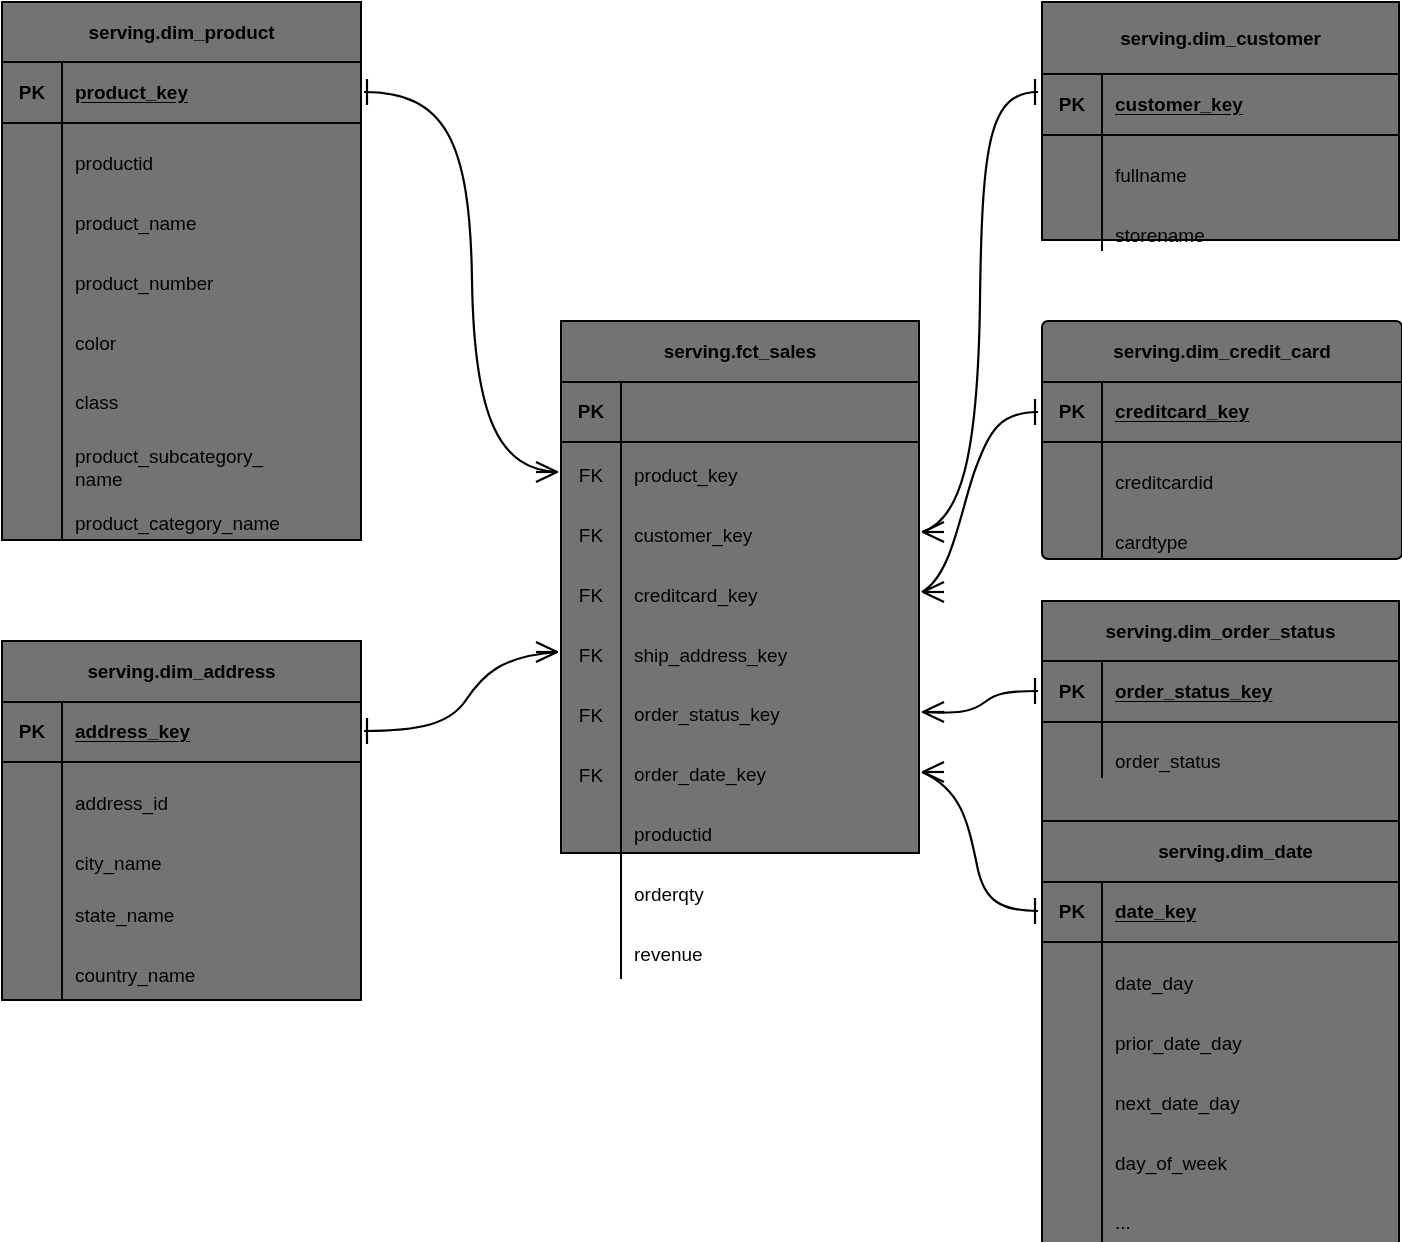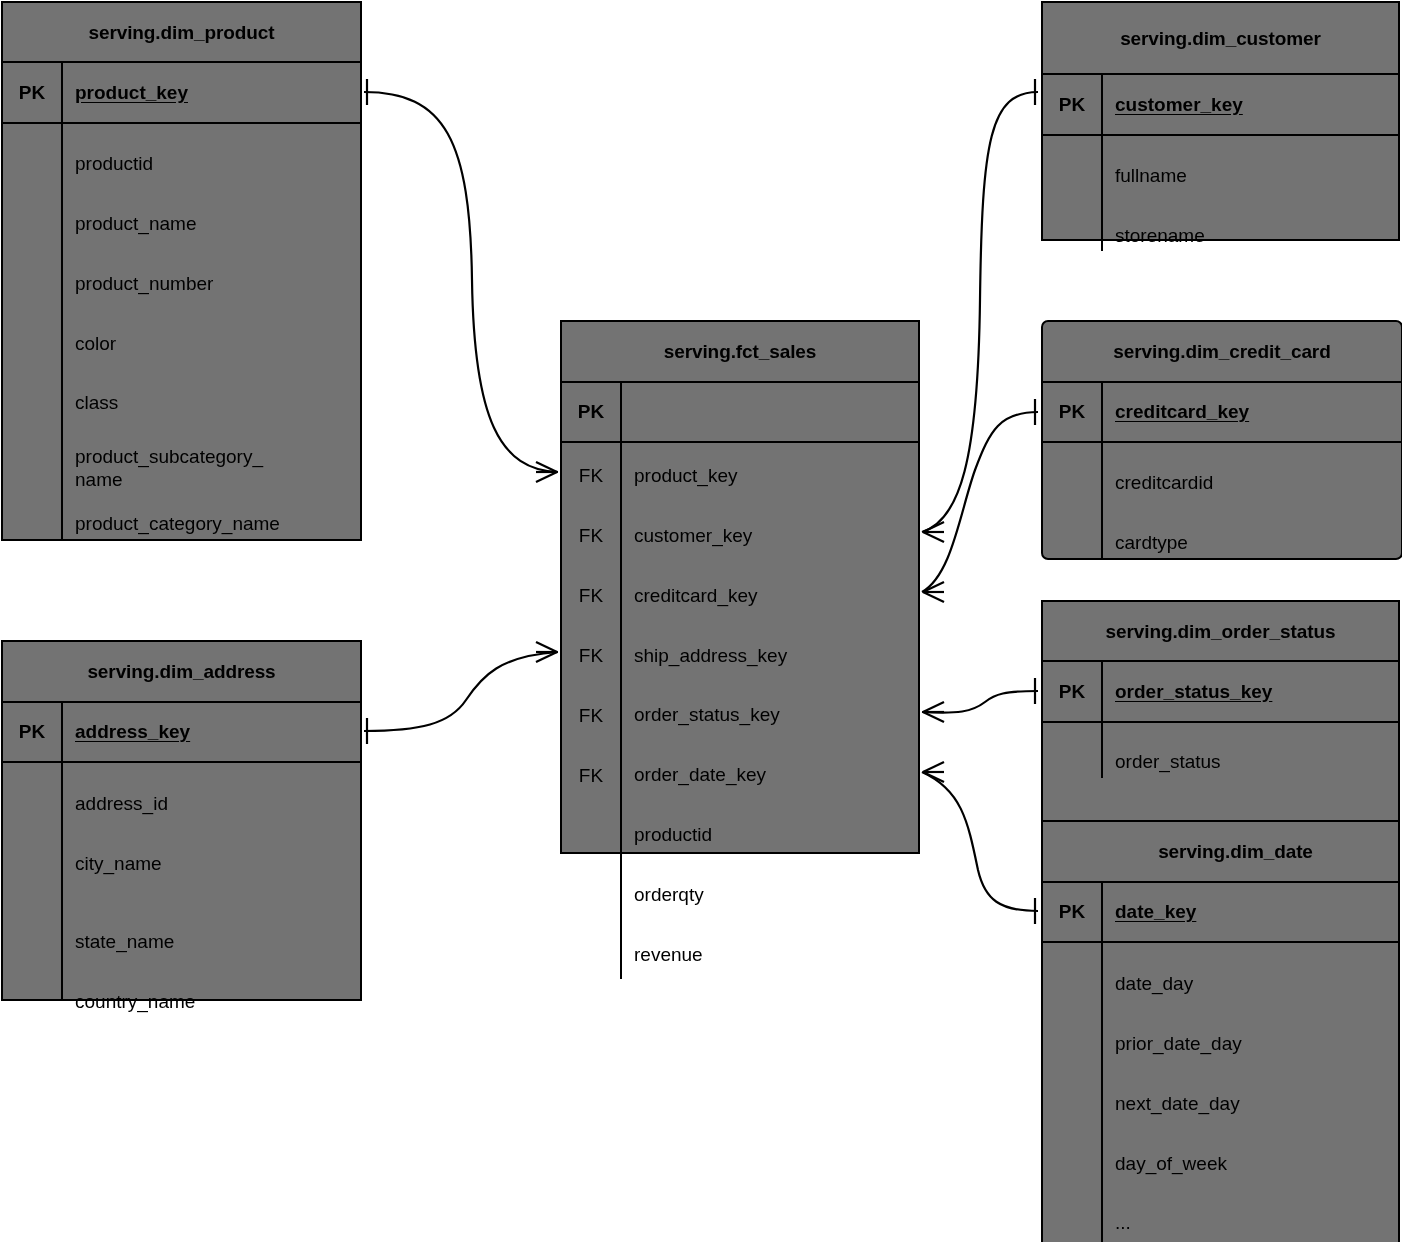--- a/index.html
+++ b/index.html
@@ -188,21 +188,21 @@
       <div class="key-col">PK</div>
       <div class="pk-name">
         <span>address_key</span>
       </div>
     </div>
     <div class="body" style="height:236px;">
       <div class="key-col-blank"></div>
       <div class="attr-col">
         <span class="attr" style="margin-top:22px;">address_id</span>
         <span class="attr" style="margin-top:38px;">city_name</span>
-        <span class="attr" style="margin-top:56px;">state_name</span>
+        <span class="attr" style="margin-top:30px;">state_name</span>
         <span class="attr" style="margin-top:38px;">country_name</span>
       </div>
     </div>
   </div>
 
   <div class="entity" style="left:1041px; top:1px; width:359px; height:240px;">
     <div class="entity-title" style="height:72px;">serving.dim_customer</div>
     <div class="pk-row" style="height:61px;">
       <div class="key-col">PK</div>
       <div class="pk-name">

